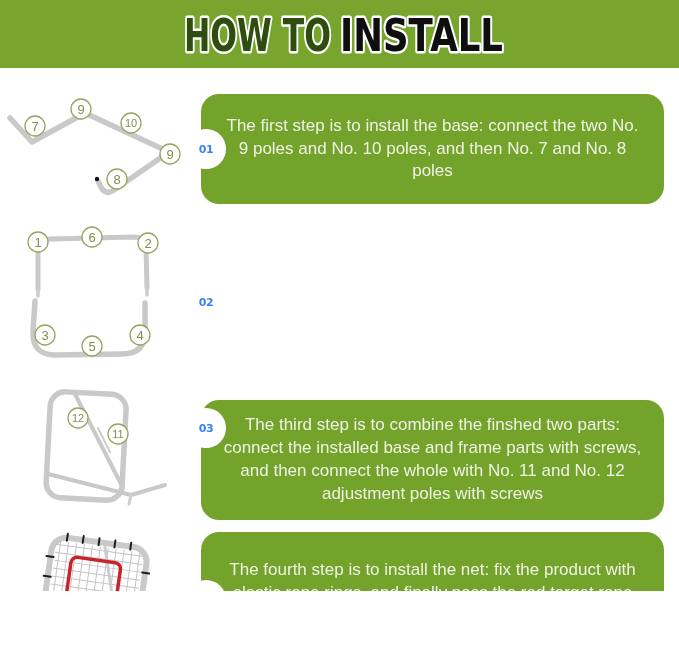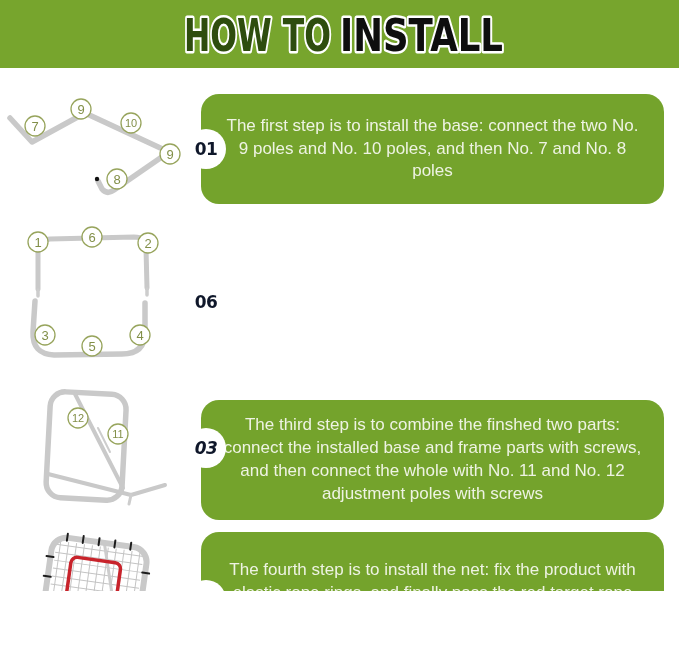--- a/index.html
+++ b/index.html
@@ -15,24 +15,24 @@
   
   .step-box{position:absolute;left:201px;width:463px;background:#74a32c;border-radius:18px;
             color:#eef3e3;display:flex;align-items:center;justify-content:flex-start;
             text-align:center;font-size:17px;line-height:1.35;padding:0 20px;box-sizing:border-box;}
   .b1{top:94px;height:110px;}
   .b2{top:241px;height:122px;}
   .b3{top:392px;height:120px;margin-top:8px;}
   .b4{top:532px;height:122px;}
   
   .badge{position:absolute;left:186px;width:40px;height:40px;border-radius:50%;background:#ffffff;
-         color:#0f172a;font-weight:bold;font-size:17px;letter-spacing:-0.5px;z-index:2;
+         color:#3b82f6;font-weight:bold;font-size:11px;letter-spacing:-0.5px;z-index:2;
          display:flex;align-items:center;justify-content:center;
          font-family:"DejaVu Sans",sans-serif;}
-  .g1{top:129px;} .g2{top:282px;} .g3{top:428px;font-style:italic;} .g4{top:580px;}
+  .g1{top:129px;} .g2{top:282px;} .g3{top:408px;} .g4{top:580px;}
   
   .diagram{position:absolute;left:2px;}
   .d1{top:85px;} .d2{top:222px;} .d3{top:378px;} .d4{top:518px;}
   .pole{fill:none;stroke:#c9c9c9;stroke-linecap:round;stroke-linejoin:round;}
   .pole-thin{fill:none;stroke:#cdcdcd;stroke-linecap:round;}
   .plabel circle{fill:#ffffff;stroke:#97a45c;stroke-width:1.3px;}
   .plabel text{fill:#828f48;font-size:13px;text-anchor:middle;dominant-baseline:central;
                font-family:"Liberation Sans",sans-serif;}
   .plabel.small text{font-size:11px;}
   .net line{stroke:#c4c4c4;stroke-width:1px;}
@@ -102,21 +102,21 @@
     </g>
     <g class="plabel">
       <circle cx="90" cy="124" r="10"></circle>
       <text x="90" y="124">5</text>
     </g>
     <g class="plabel">
       <circle cx="138" cy="113" r="10"></circle>
       <text x="138" y="113">4</text>
     </g>
   </svg>
-  <div class="badge g2">06</div>
+  <div class="badge g2">02</div>
 
   <svg class="diagram d3" width="195" height="145" viewBox="0 0 195 145">
     <path class="pole" stroke-width="4" d="M 46,96 L 129,117 L 163,107"></path>
     <line class="pole-thin" stroke-width="3" x1="129" y1="117" x2="127" y2="126"></line>
     <g transform="rotate(3 84 70)">
       <rect x="46" y="15" width="76" height="106" rx="15" class="pole" stroke-width="5.5"></rect>
     </g>
     <line class="pole" stroke-width="4" x1="73" y1="16" x2="121" y2="110"></line>
     <line class="pole-thin" stroke-width="2" x1="96" y1="50" x2="108" y2="74" stroke="#e2e2e2"></line>
     <g class="plabel small">

